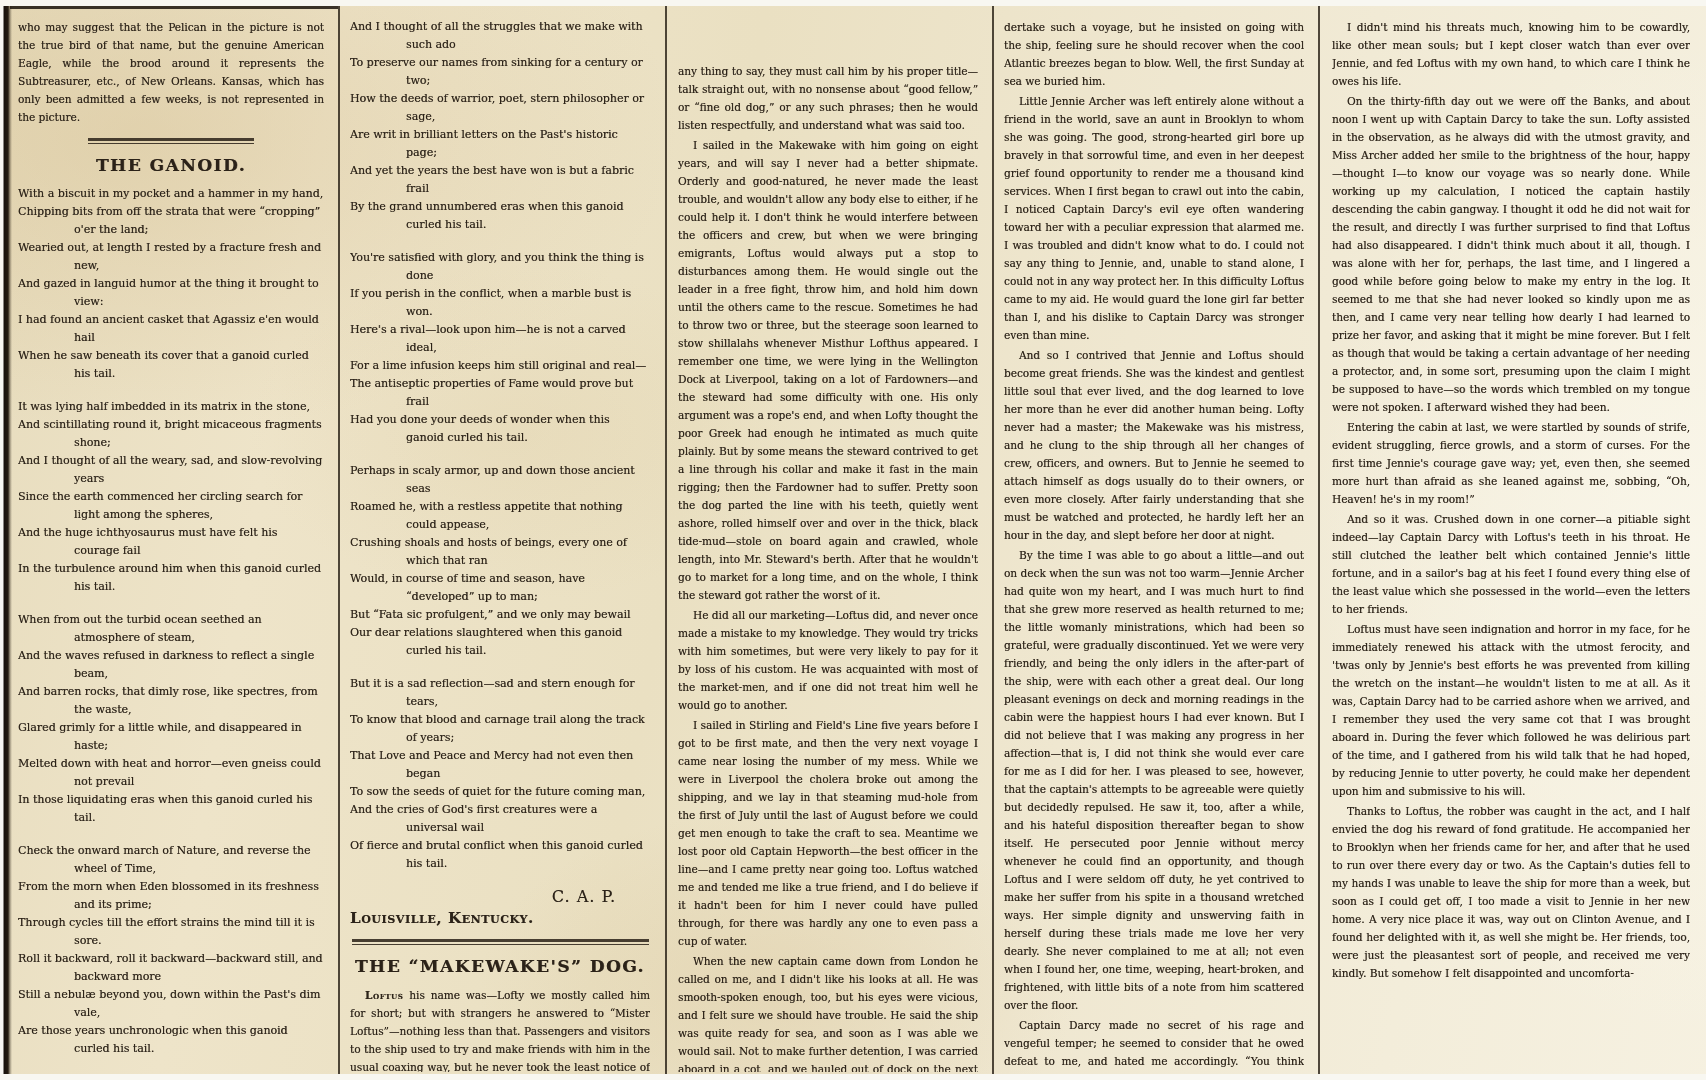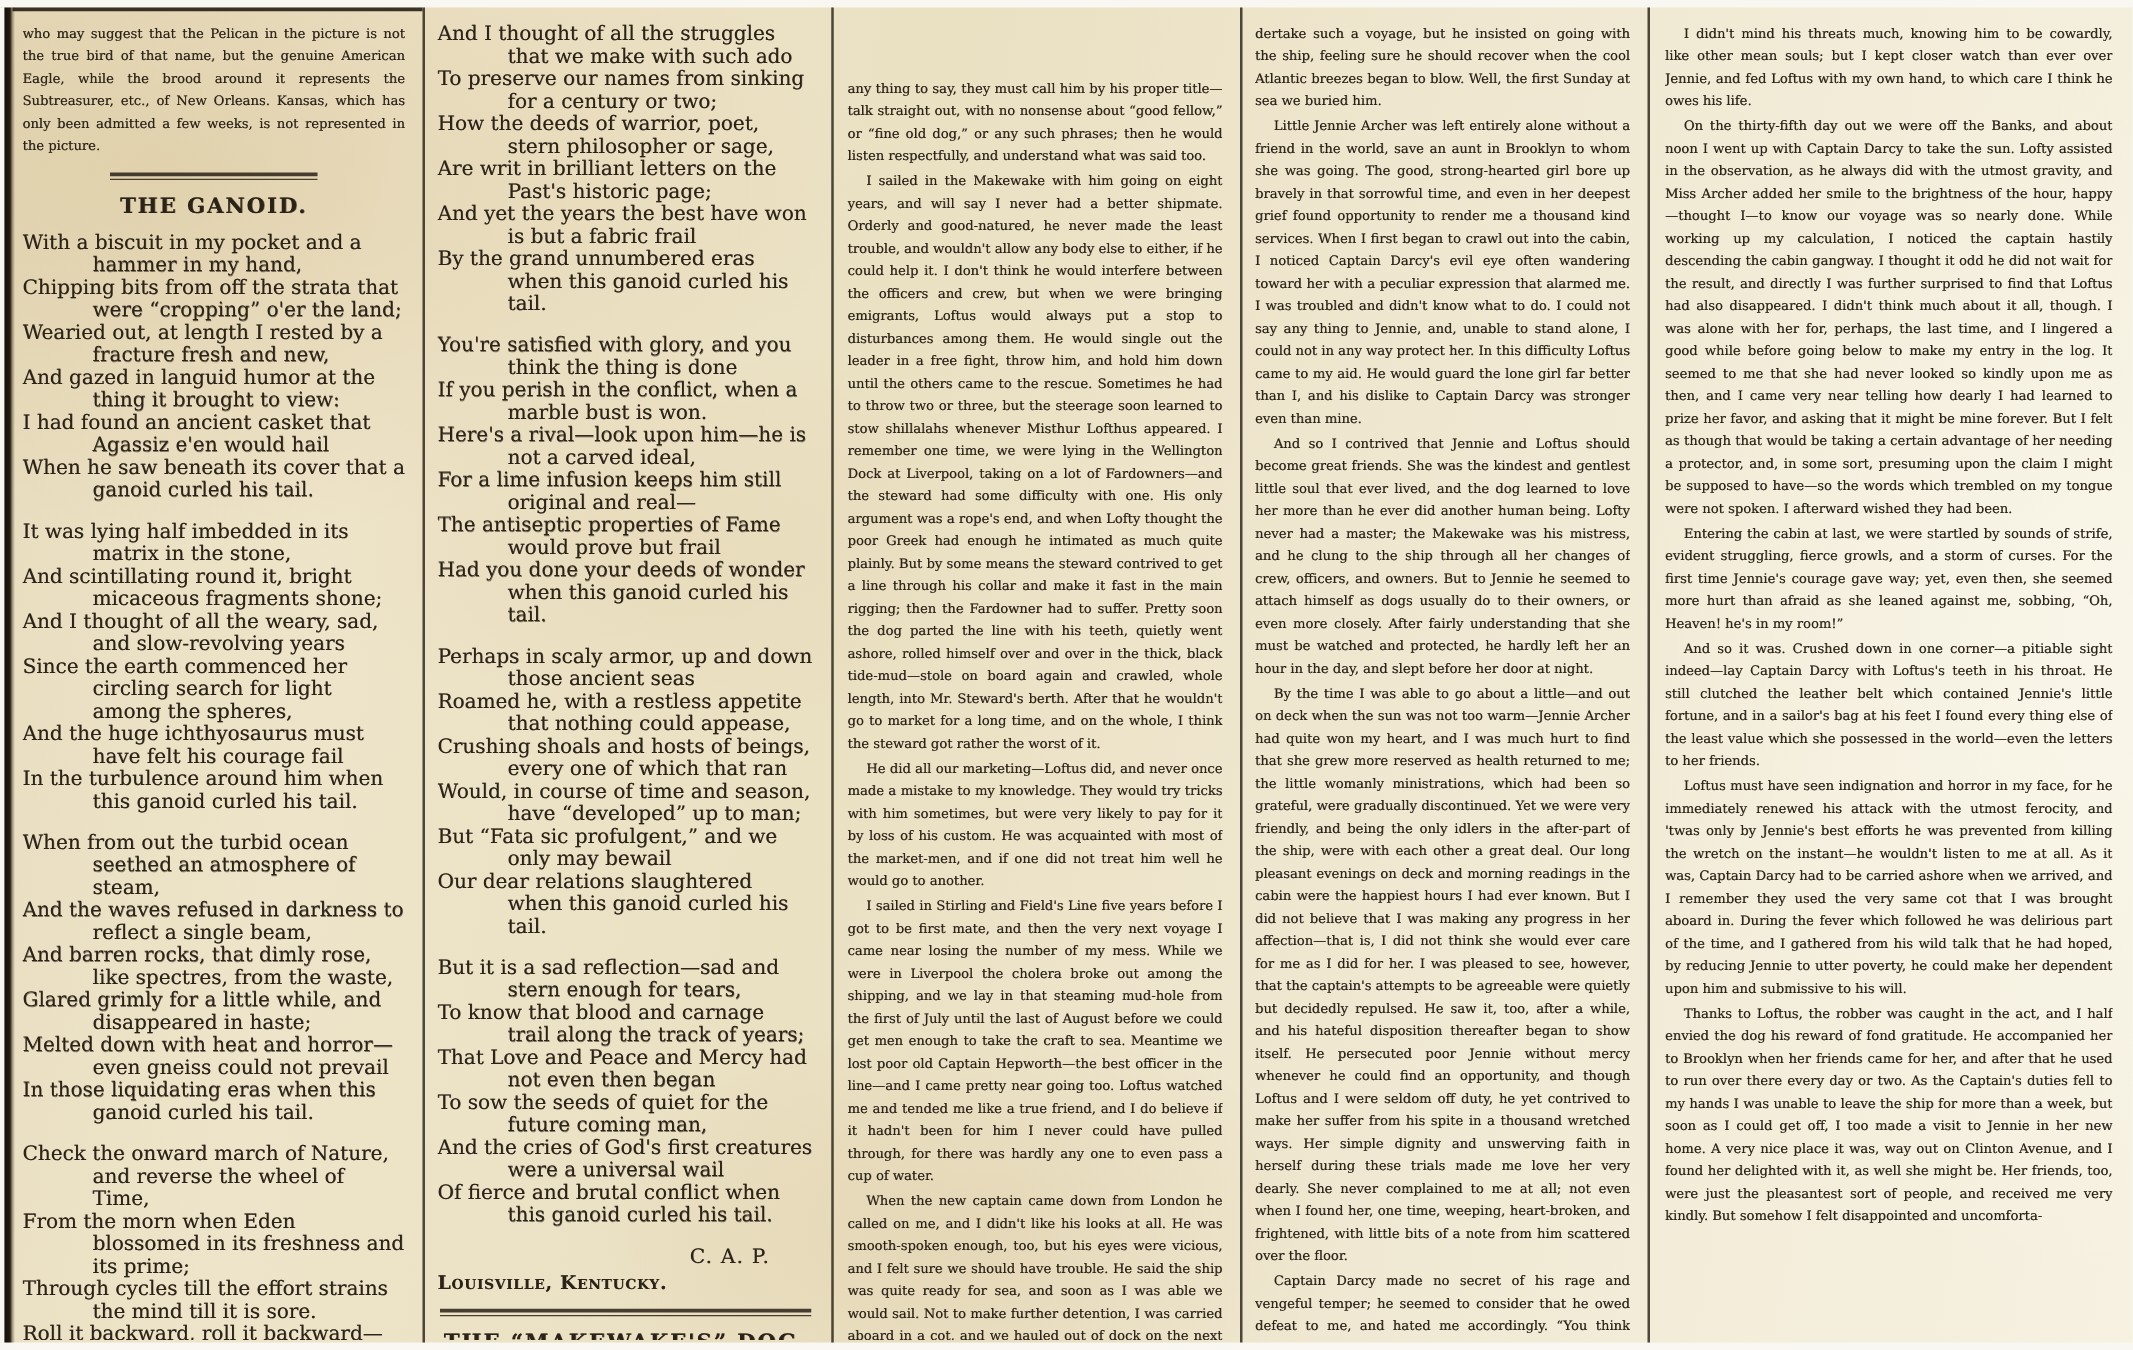--- a/index.html
+++ b/index.html
@@ -32,21 +32,21 @@
     text-rendering:optimizeLegibility;
     text-shadow:0.3px 0.2px 0.4px rgba(43,34,24,.55);
   }
   #c0{left:18px;width:306px;}
   #c1{left:350px;width:300px;}
   #c2{left:678px;width:300px;margin-top:44px;}
   #c3{left:1004px;width:300px;}
   #c4{left:1332px;width:358px;}
   .para{margin:0 0 2px 0;text-indent:15px;text-align:justify;}
   .para.noindent{text-indent:0;}
-  .stanza{margin:0 0 15px 0;font-size:16px;line-height:18px;}
+  .stanza{margin:0 0 15px 0;font-size:11px;line-height:18px;}
   .poem-line{padding-left:56px;text-indent:-56px;}
   .heading{font-size:17px;font-weight:bold;text-align:center;letter-spacing:1.5px;margin:2px 0 11px 0;text-shadow:0.5px 0.3px 0.5px rgba(43,34,24,.6);}
   .rule{margin:12px auto;height:2px;border-top:3px solid var(--ink);border-bottom:1px solid var(--ink);opacity:.85;}
   .rule.short{width:54%;}
   .rule.full{width:99%;}
   .signature{text-align:right;padding-right:34px;margin:3px 0 3px 0;font-size:16px;letter-spacing:1px;}
   .dateline{font-variant:small-caps;letter-spacing:.6px;margin:0 0 4px 0;font-size:15px;font-weight:bold;}
   .lead-caps{font-variant:small-caps;letter-spacing:.6px;font-weight:bold;}
 </style>
 </head>
@@ -85,20 +85,21 @@
         <div class="poem-line">And barren rocks, that dimly rose, like spectres, from the waste,</div>
         <div class="poem-line">Glared grimly for a little while, and disappeared in haste;</div>
         <div class="poem-line">Melted down with heat and horror—even gneiss could not prevail</div>
         <div class="poem-line">In those liquidating eras when this ganoid curled his tail.</div>
       </div>
       <div class="stanza">
         <div class="poem-line">Check the onward march of Nature, and reverse the wheel of Time,</div>
         <div class="poem-line">From the morn when Eden blossomed in its freshness and its prime;</div>
         <div class="poem-line">Through cycles till the effort strains the mind till it is sore.</div>
         <div class="poem-line">Roll it backward, roll it backward—backward still, and backward more</div>
+        <div class="poem-line">Still a nebulæ beyond you, down within the Past's dim vale,</div>
         <div class="poem-line">Are those years unchronologic when this ganoid curled his tail.</div>
       </div>
     </div>
   <div class="col" id="c1">
       <div class="stanza">
         <div class="poem-line">And I thought of all the struggles that we make with such ado</div>
         <div class="poem-line">To preserve our names from sinking for a century or two;</div>
         <div class="poem-line">How the deeds of warrior, poet, stern philosopher or sage,</div>
         <div class="poem-line">Are writ in brilliant letters on the Past's historic page;</div>
         <div class="poem-line">And yet the years the best have won is but a fabric frail</div>

